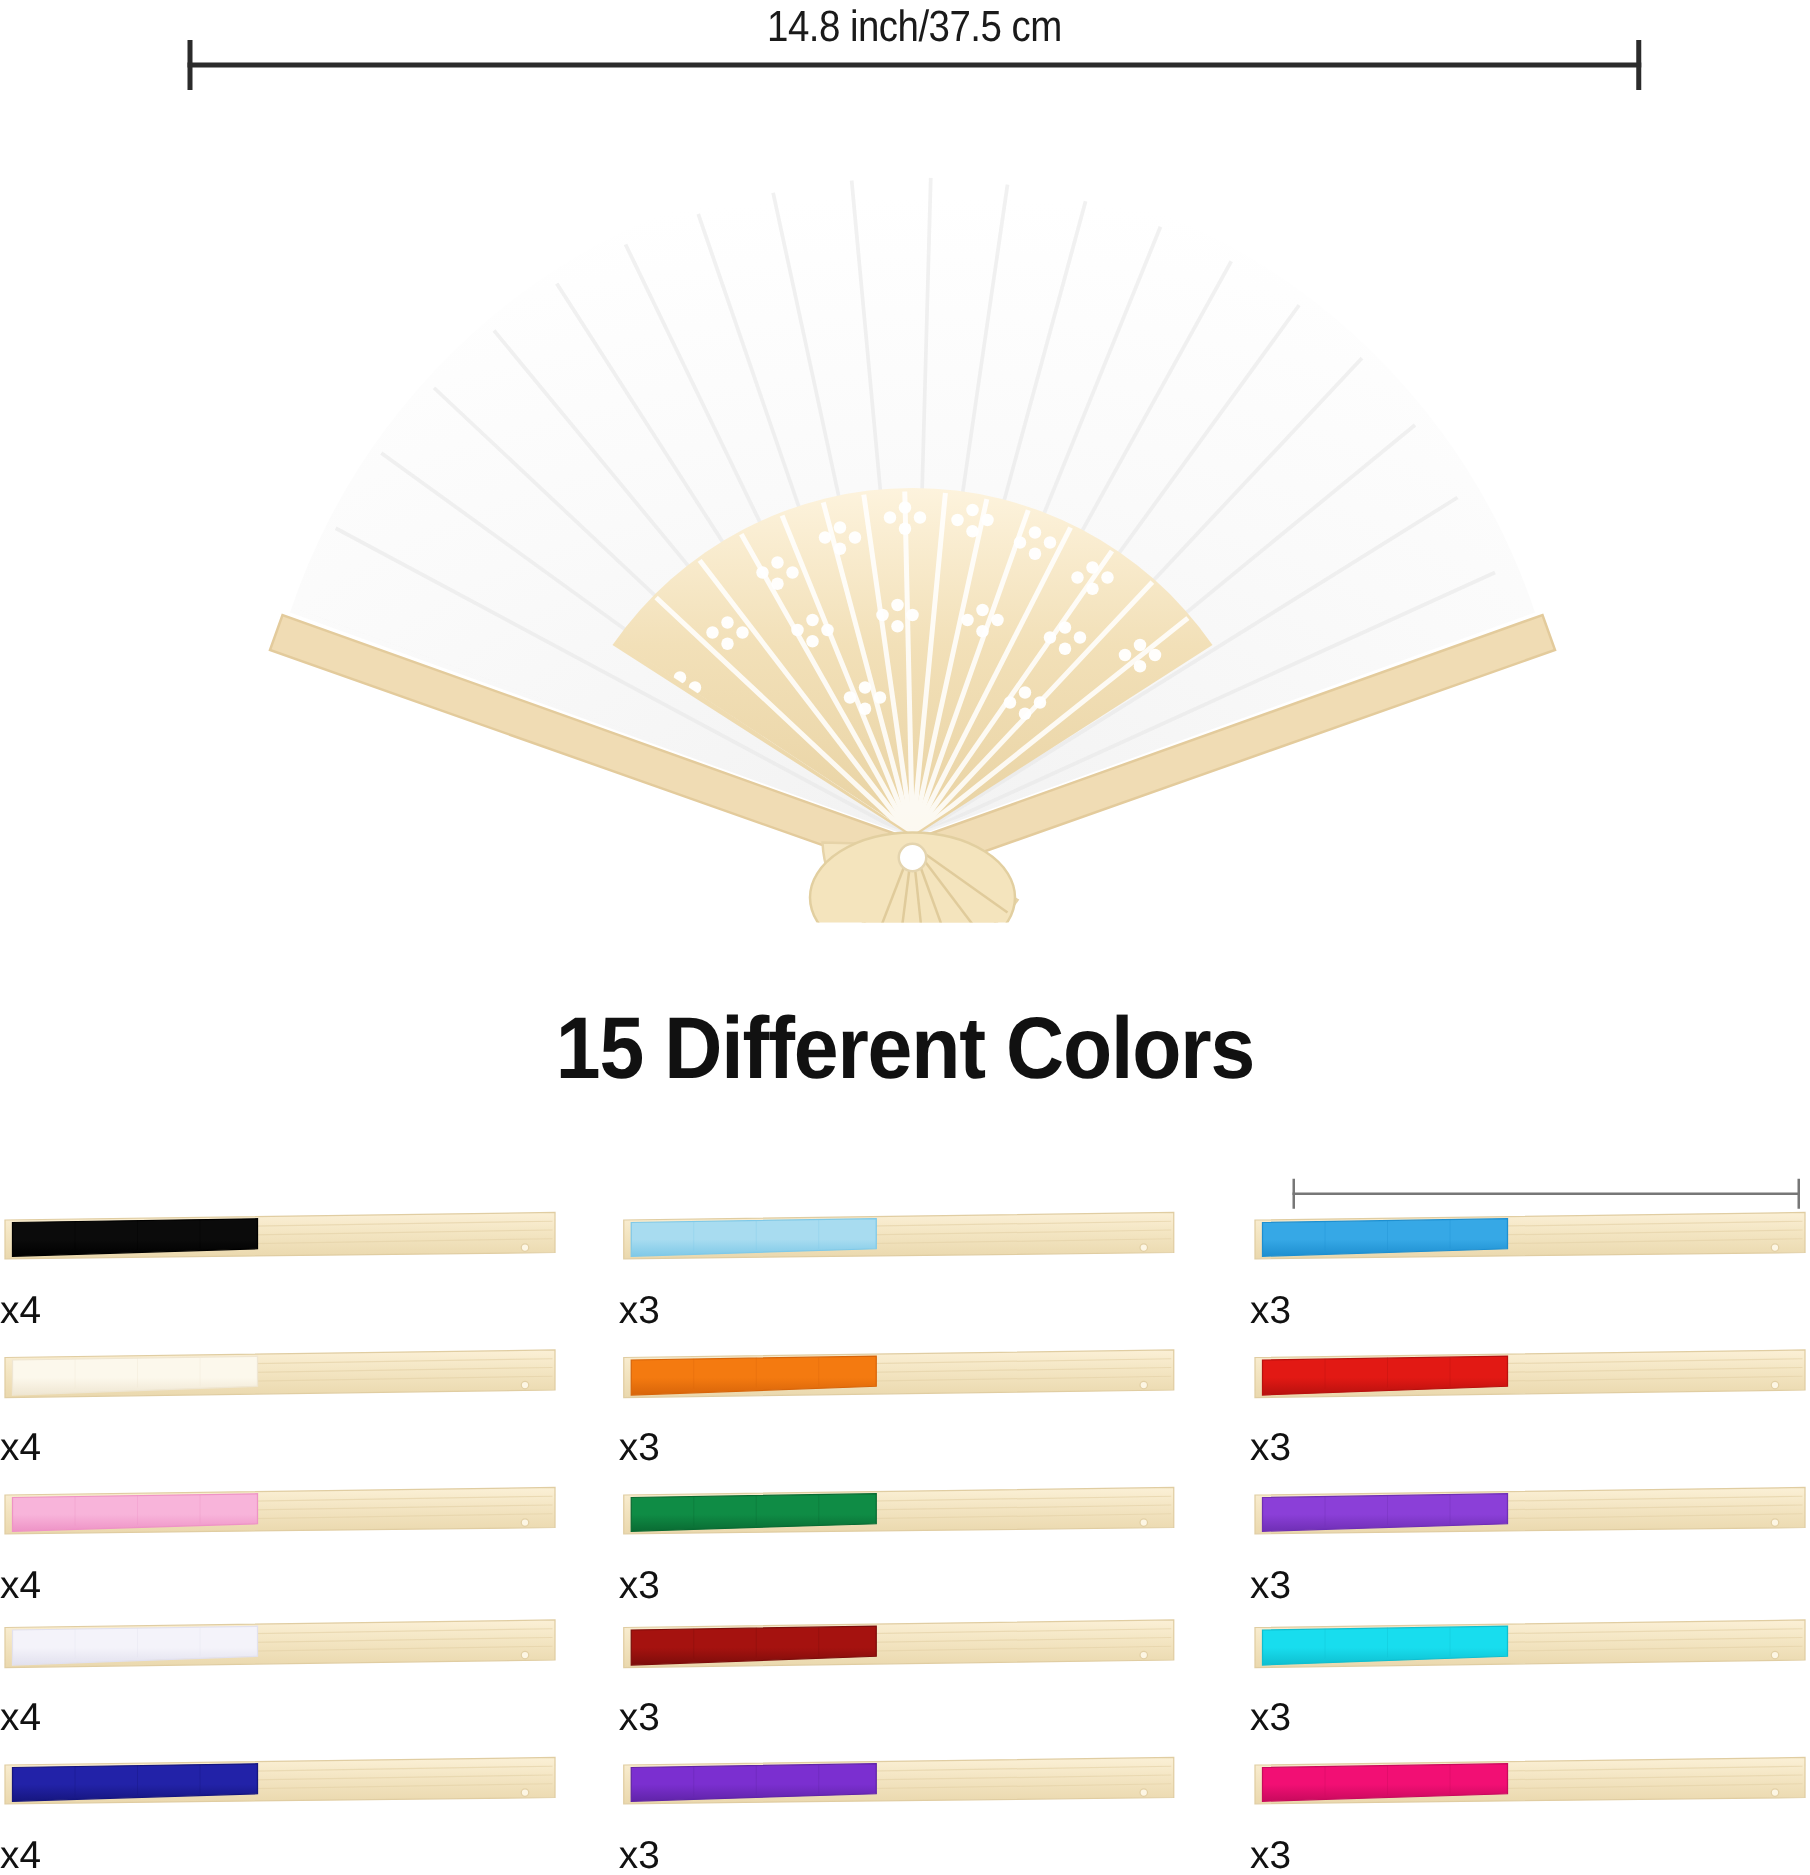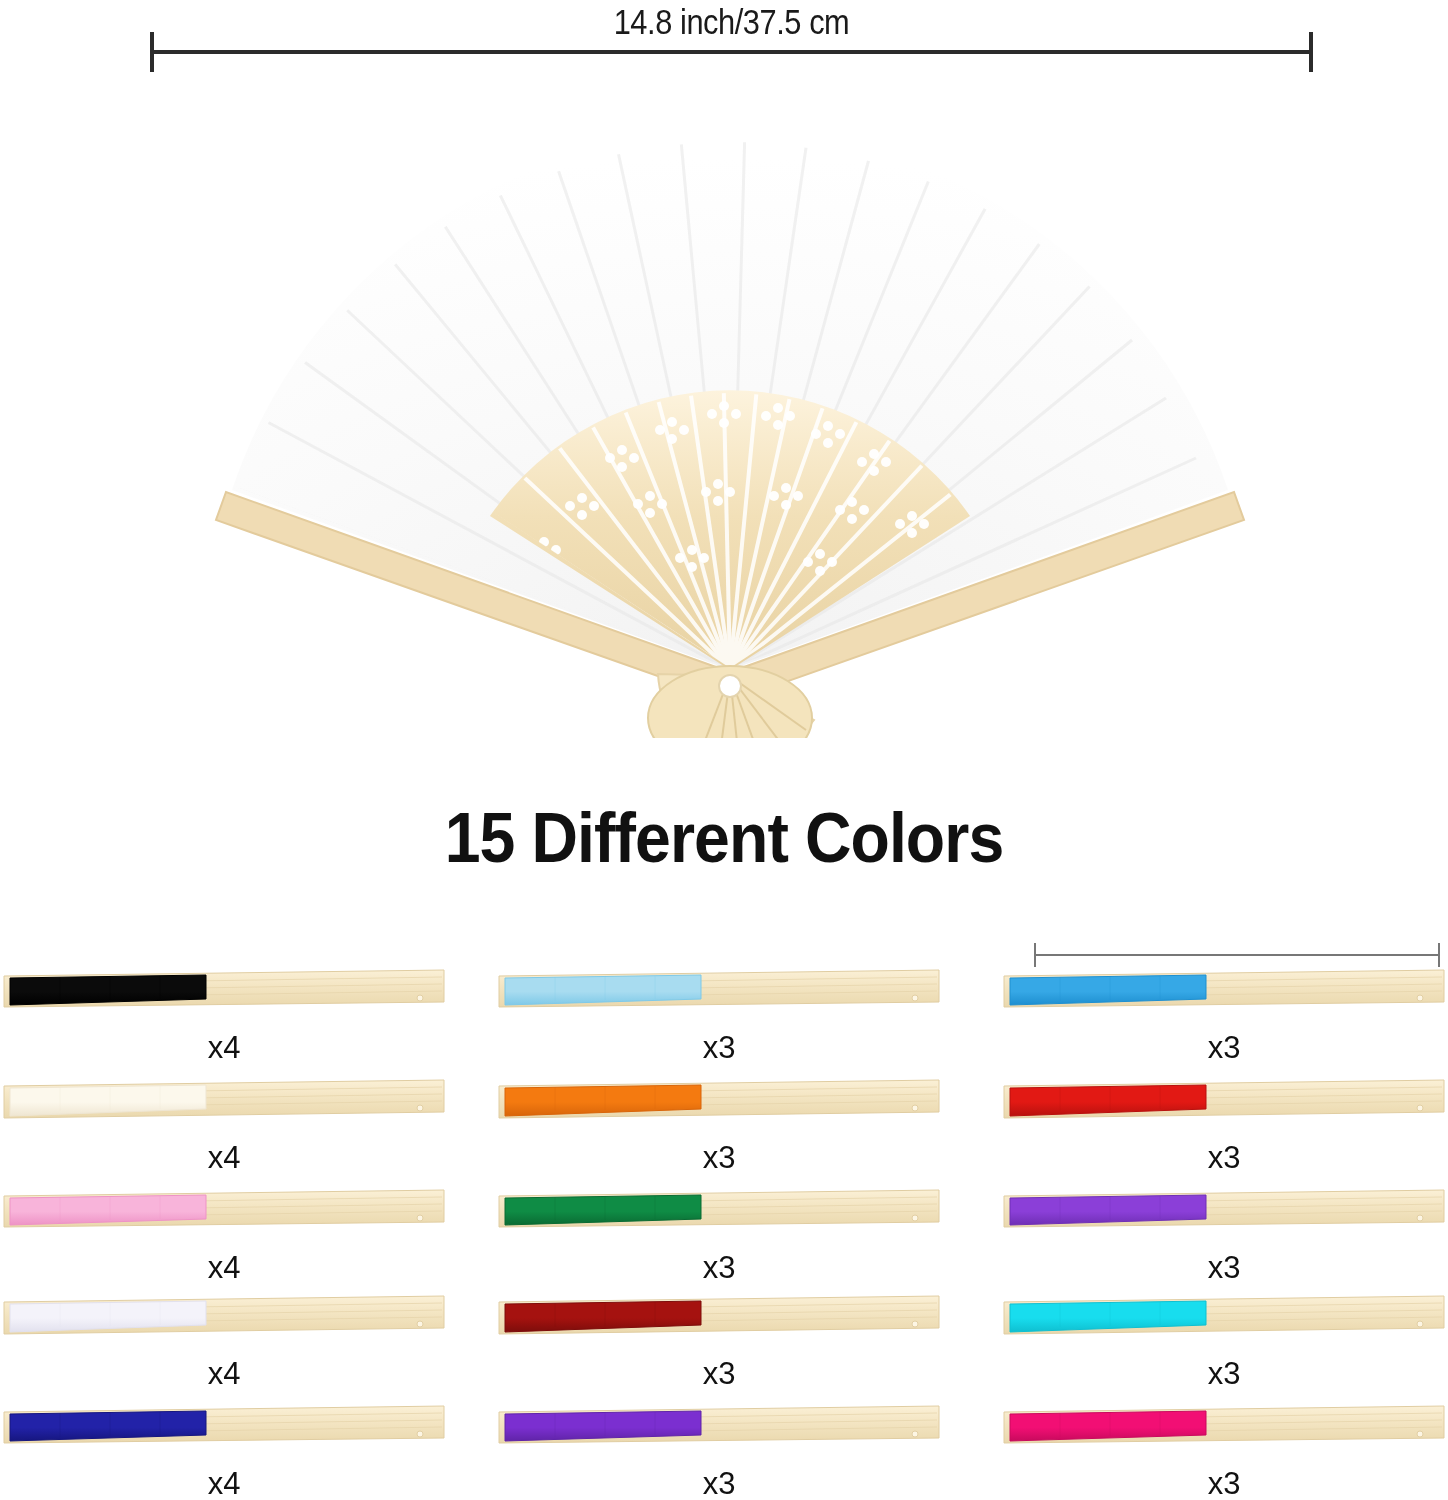--- a/index.html
+++ b/index.html
@@ -62,21 +62,21 @@
   }
   .dim-sec-tick-l{left:1034px;}
   .dim-sec-tick-r{left:1438px;}
 
   
   .grid{position:absolute;left:0;top:968px;width:1448px;height:532px;}
   .fan-cell{position:absolute;width:460px;height:106px;}
   .fan-art{position:absolute;left:0;top:0;width:448px;height:66px;}
   .fan-art svg{display:block;width:100%;height:100%;}
   .qty{
-    position:absolute;top:62px;width:448px;text-align:center;
+    position:absolute;top:62px;width:448px;text-align:left;
     font-size:31px;color:#111111;font-family:"Liberation Sans", sans-serif;
     letter-spacing:0px;
   }
 </style>
 </head>
 <body>
 
 <div class="stage">
 
   <div class="dim-top-label">14.8 inch/37.5 cm</div>

